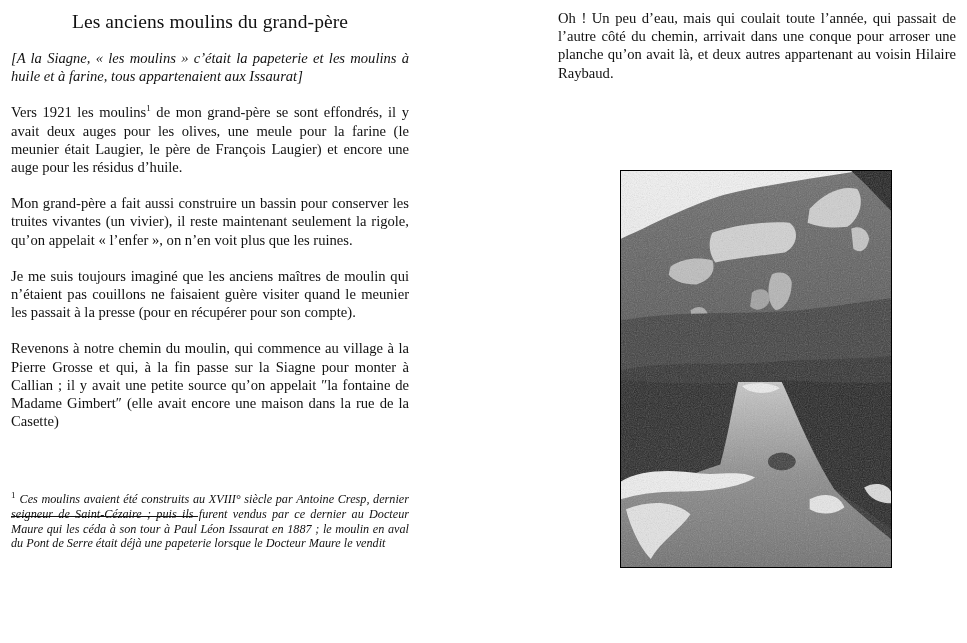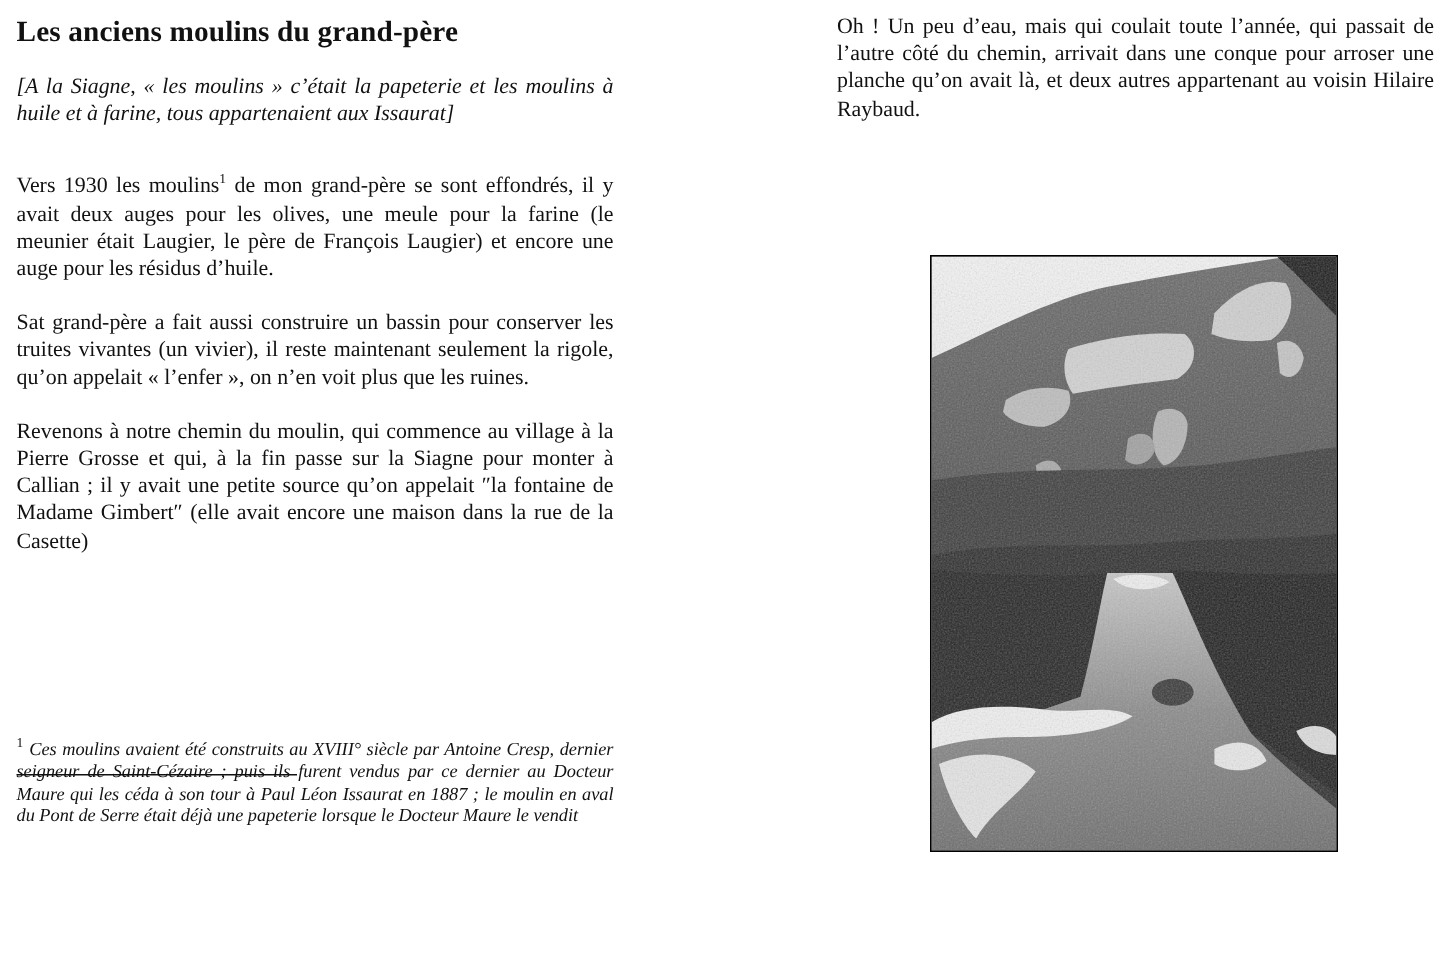--- a/index.html
+++ b/index.html
@@ -4,28 +4,29 @@
 <style>
   html, body { margin: 0; padding: 0; background: #ffffff; }
   body {
     width: 967px; height: 643px; position: relative; overflow: hidden;
     font-family: "Liberation Serif", "DejaVu Serif", serif;
     color: #111;
   }
   .col-left { position: absolute; left: 11px; top: 9px; width: 398px; }
   .col-right { position: absolute; left: 558px; top: 9px; width: 398px; }
   h1 {
-    font-size: 19.5px; font-weight: bold; margin: 0 0 14px 0; line-height: 26px;
+    font-size: 19.5px; font-weight: normal; margin: 0 0 14px 0; line-height: 26px;
     letter-spacing: 0.1px;
+    text-align: center;
   }
   p {
     margin: 0; font-size: 14.6px; line-height: 18.2px; text-align: justify;
     text-align-last: left;
   }
-  .subtitle { font-style: italic; margin-bottom: 30px; }
+  .subtitle { font-style: italic; margin-bottom: 18px; }
   .para { margin-bottom: 18px; }
   sup { font-size: 9px; line-height: 0; vertical-align: 6px; }
   .fn-rule {
     position: absolute; left: 11px; top: 516px; width: 187px; height: 0;
     border-top: 1px solid #111;
   }
   .footnote {
     position: absolute; left: 11px; top: 492px; width: 398px;
     font-size: 12.2px; line-height: 14.8px; font-style: italic;
     text-align: justify; text-align-last: left;
@@ -36,22 +37,23 @@
     border: 1px solid #000; box-sizing: border-box; overflow: hidden; background: #777;
   }
   .photo svg { display: block; width: 100%; height: 100%; }
 </style>
 </head>
 <body>
 
 <div class="col-left">
   <h1>Les anciens moulins du grand-père</h1>
   <p class="subtitle">[A la Siagne, « les moulins » c’était la papeterie et les moulins à huile et à farine, tous appartenaient aux Issaurat]</p>
-  <p class="para"><span>Vers 1930 les moulins</span><sup>1</sup><span> de mon grand-père se sont effondrés, il y avait deux auges pour les olives, une meule pour la farine (le meunier était Laugier, le père de François Laugier) et encore une auge pour les résidus d’huile.</span></p>
-  <p class="para">Sat grand-père a fait aussi construire un bassin pour conserver les truites vivantes (un vivier), il reste maintenant seulement la rigole, qu’on appelait « l’enfer », on n’en voit plus que les ruines.</p>
+  <p class="para"><span>Vers 1921 les moulins</span><sup>1</sup><span> de mon grand-père se sont effondrés, il y avait deux auges pour les olives, une meule pour la farine (le meunier était Laugier, le père de François Laugier) et encore une auge pour les résidus d’huile.</span></p>
+  <p class="para">Mon grand-père a fait aussi construire un bassin pour conserver les truites vivantes (un vivier), il reste maintenant seulement la rigole, qu’on appelait « l’enfer », on n’en voit plus que les ruines.</p>
+  <p class="para">Je me suis toujours imaginé que les anciens maîtres de moulin qui n’étaient pas couillons ne faisaient guère visiter quand le meunier les passait à la presse (pour en récupérer pour son compte).</p>
   <p class="para">Revenons à notre chemin du moulin, qui commence au village à la Pierre Grosse et qui, à la fin passe sur la Siagne pour monter à Callian ; il y avait une petite source qu’on appelait ″la fontaine de Madame Gimbert″ (elle avait encore une maison dans la rue de la Casette)</p>
 </div>
 
 <div class="fn-rule"></div>
 <div class="footnote"><span class="fn-num">1</span><span>Ces moulins avaient été construits au XVIII° siècle par Antoine Cresp, dernier seigneur de Saint-Cézaire ; puis ils furent vendus par ce dernier au Docteur Maure qui les céda à son tour à Paul Léon Issaurat en 1887 ; le moulin en aval du Pont de Serre était déjà une papeterie lorsque le Docteur Maure le vendit</span></div>
 
 <div class="col-right">
   <p class="para">Oh ! Un peu d’eau, mais qui coulait toute l’année, qui passait de l’autre côté du chemin, arrivait dans une conque pour arroser une planche qu’on avait là, et deux autres appartenant au voisin Hilaire Raybaud.</p>
 </div>
 

